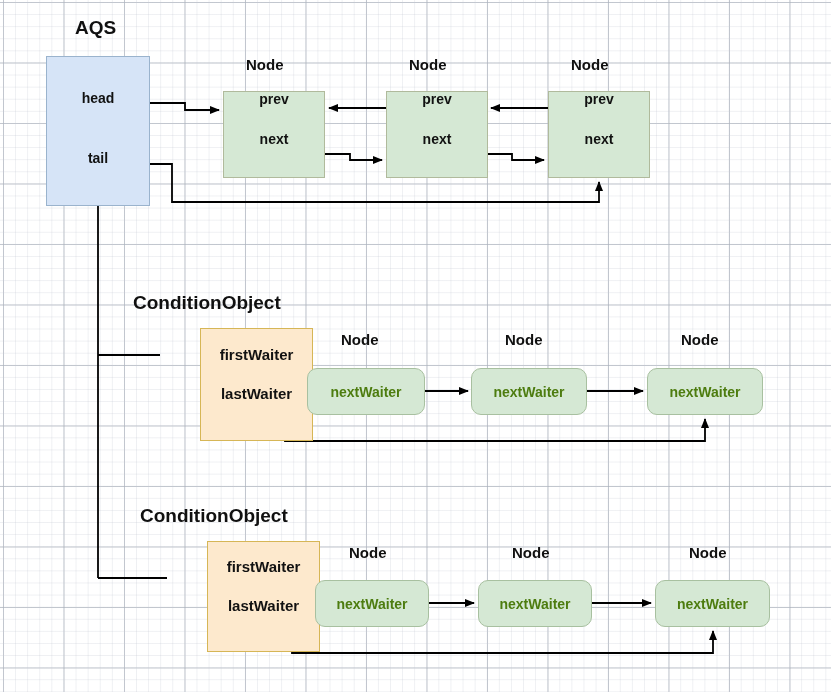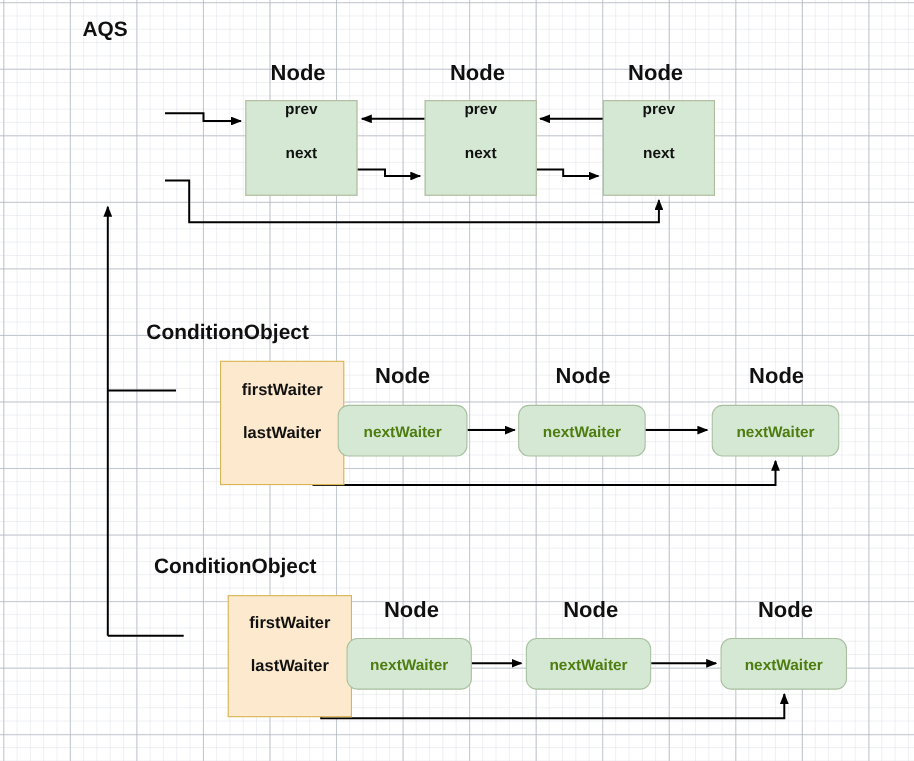--- a/index.html
+++ b/index.html
@@ -96,21 +96,21 @@
     align-items: center;
   }
   .waiter-box .field {
     font-size: 14px;
     font-weight: bold;
     color: #4d7c0f;
     line-height: 1;
   }
   .caption {
     position: absolute;
-    font-size: 20px;
+    font-size: 15px;
     font-weight: bold;
     color: #101010;
     white-space: nowrap;
     line-height: 1;
   }
   .caption.big {
     font-size: 19px;
   }
 </style>
 </head>
@@ -155,20 +155,24 @@
 
       <path d="M280,616 L292,616 L292,653 L713,653 L713,631" marker-end="url(#arr)"></path>
 
       <path d="M428,603 L474,603" marker-end="url(#arr)"></path>
       <path d="M592,603 L651,603" marker-end="url(#arr)"></path>
     </g>
   </svg>
 
   <div class="caption big" style="left:75px; top:18px;">AQS</div>
 
+  <div class="aqs-box" style="left:46px; top:56px; width:104px; height:150px;">
+    <div class="field" style="margin-bottom:46px;">head</div>
+    <div class="field" style="margin-bottom:6px;">tail</div>
+  </div>
 
   <div class="caption" style="left:246px; top:57px;">Node</div>
   <div class="node-box" style="left:223px; top:91px; width:102px; height:87px;">
     <div class="field" style="margin-bottom:26px;">prev</div>
     <div class="field">next</div>
   </div>
 
   <div class="caption" style="left:409px; top:57px;">Node</div>
   <div class="node-box" style="left:386px; top:91px; width:102px; height:87px;">
     <div class="field" style="margin-bottom:26px;">prev</div>

